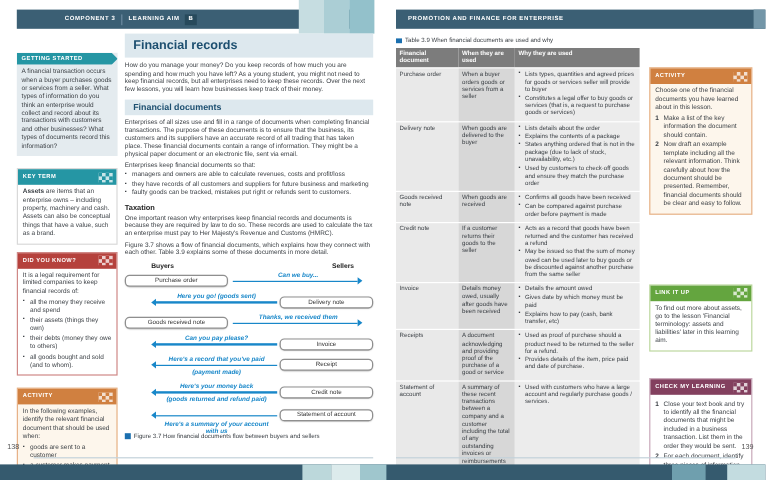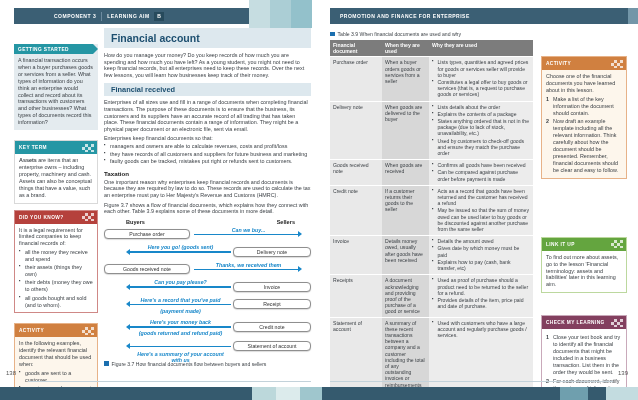--- a/index.html
+++ b/index.html
@@ -165,24 +165,24 @@
       <div>
           <div class="sb">goods are sent to a customer</div>
           <div class="sb">a customer makes payment</div>
           <div class="sb">the customer returns their goods because they are faulty</div>
         </div>
     </div>
   </div>
 </div>
 
 <div class="main-left">
-  <div class="band title-band">Financial account</div>
+  <div class="band title-band">Financial records</div>
   <div class="para">How do you manage your money? Do you keep records of how much you are spending and how much you have left? As a young student, you might not need to keep financial records, but all enterprises need to keep these records. Over the next few lessons, you will learn how businesses keep track of their money.</div>
 
-  <div class="band h2-band">Financial received</div>
+  <div class="band h2-band">Financial documents</div>
   <div class="para">Enterprises of all sizes use and fill in a range of documents when completing financial transactions. The purpose of these documents is to ensure that the business, its customers and its suppliers have an accurate record of all trading that has taken place. These financial documents contain a range of information. They might be a physical paper document or an electronic file, sent via email.</div>
   <div class="para mb1">Enterprises keep financial documents so that:</div>
   <div class="para mbullets">
       <div class="sb">managers and owners are able to calculate revenues, costs and profit/loss</div>
       <div class="sb">they have records of all customers and suppliers for future business and marketing</div>
       <div class="sb">faulty goods can be tracked, mistakes put right or refunds sent to customers.</div>
     </div>
 
   <div class="h3">Taxation</div>
   <div class="para">One important reason why enterprises keep financial records and documents is because they are required by law to do so. These records are used to calculate the tax an enterprise must pay to Her Majesty's Revenue and Customs (HMRC).</div>

